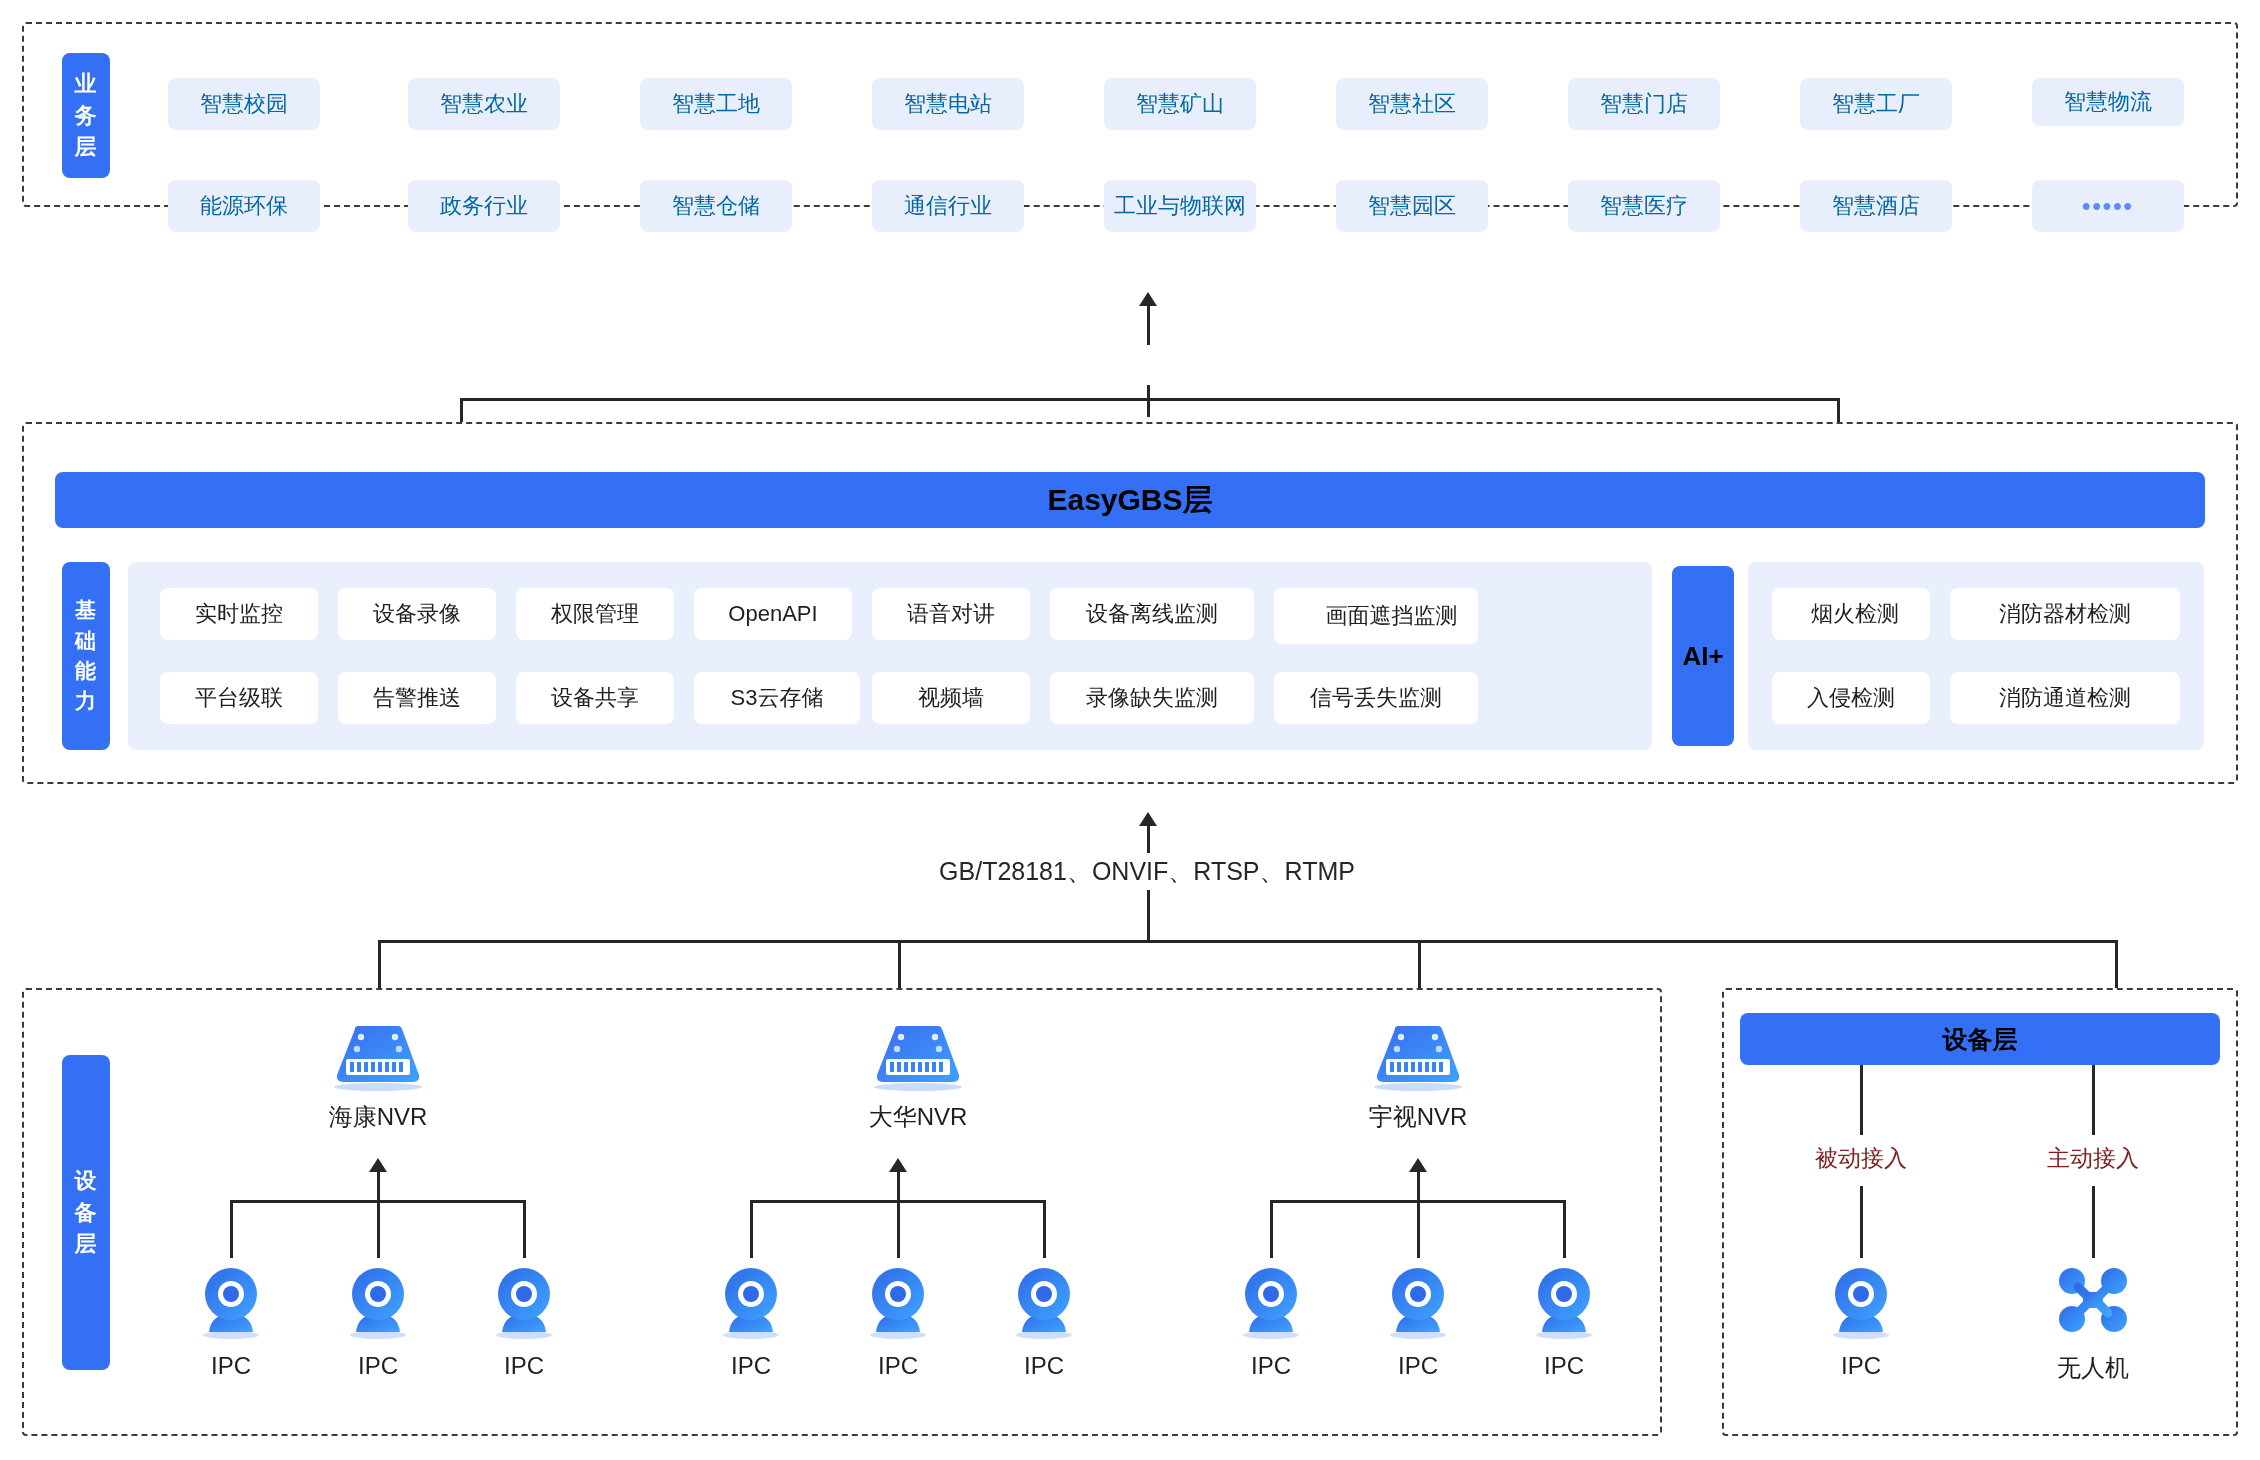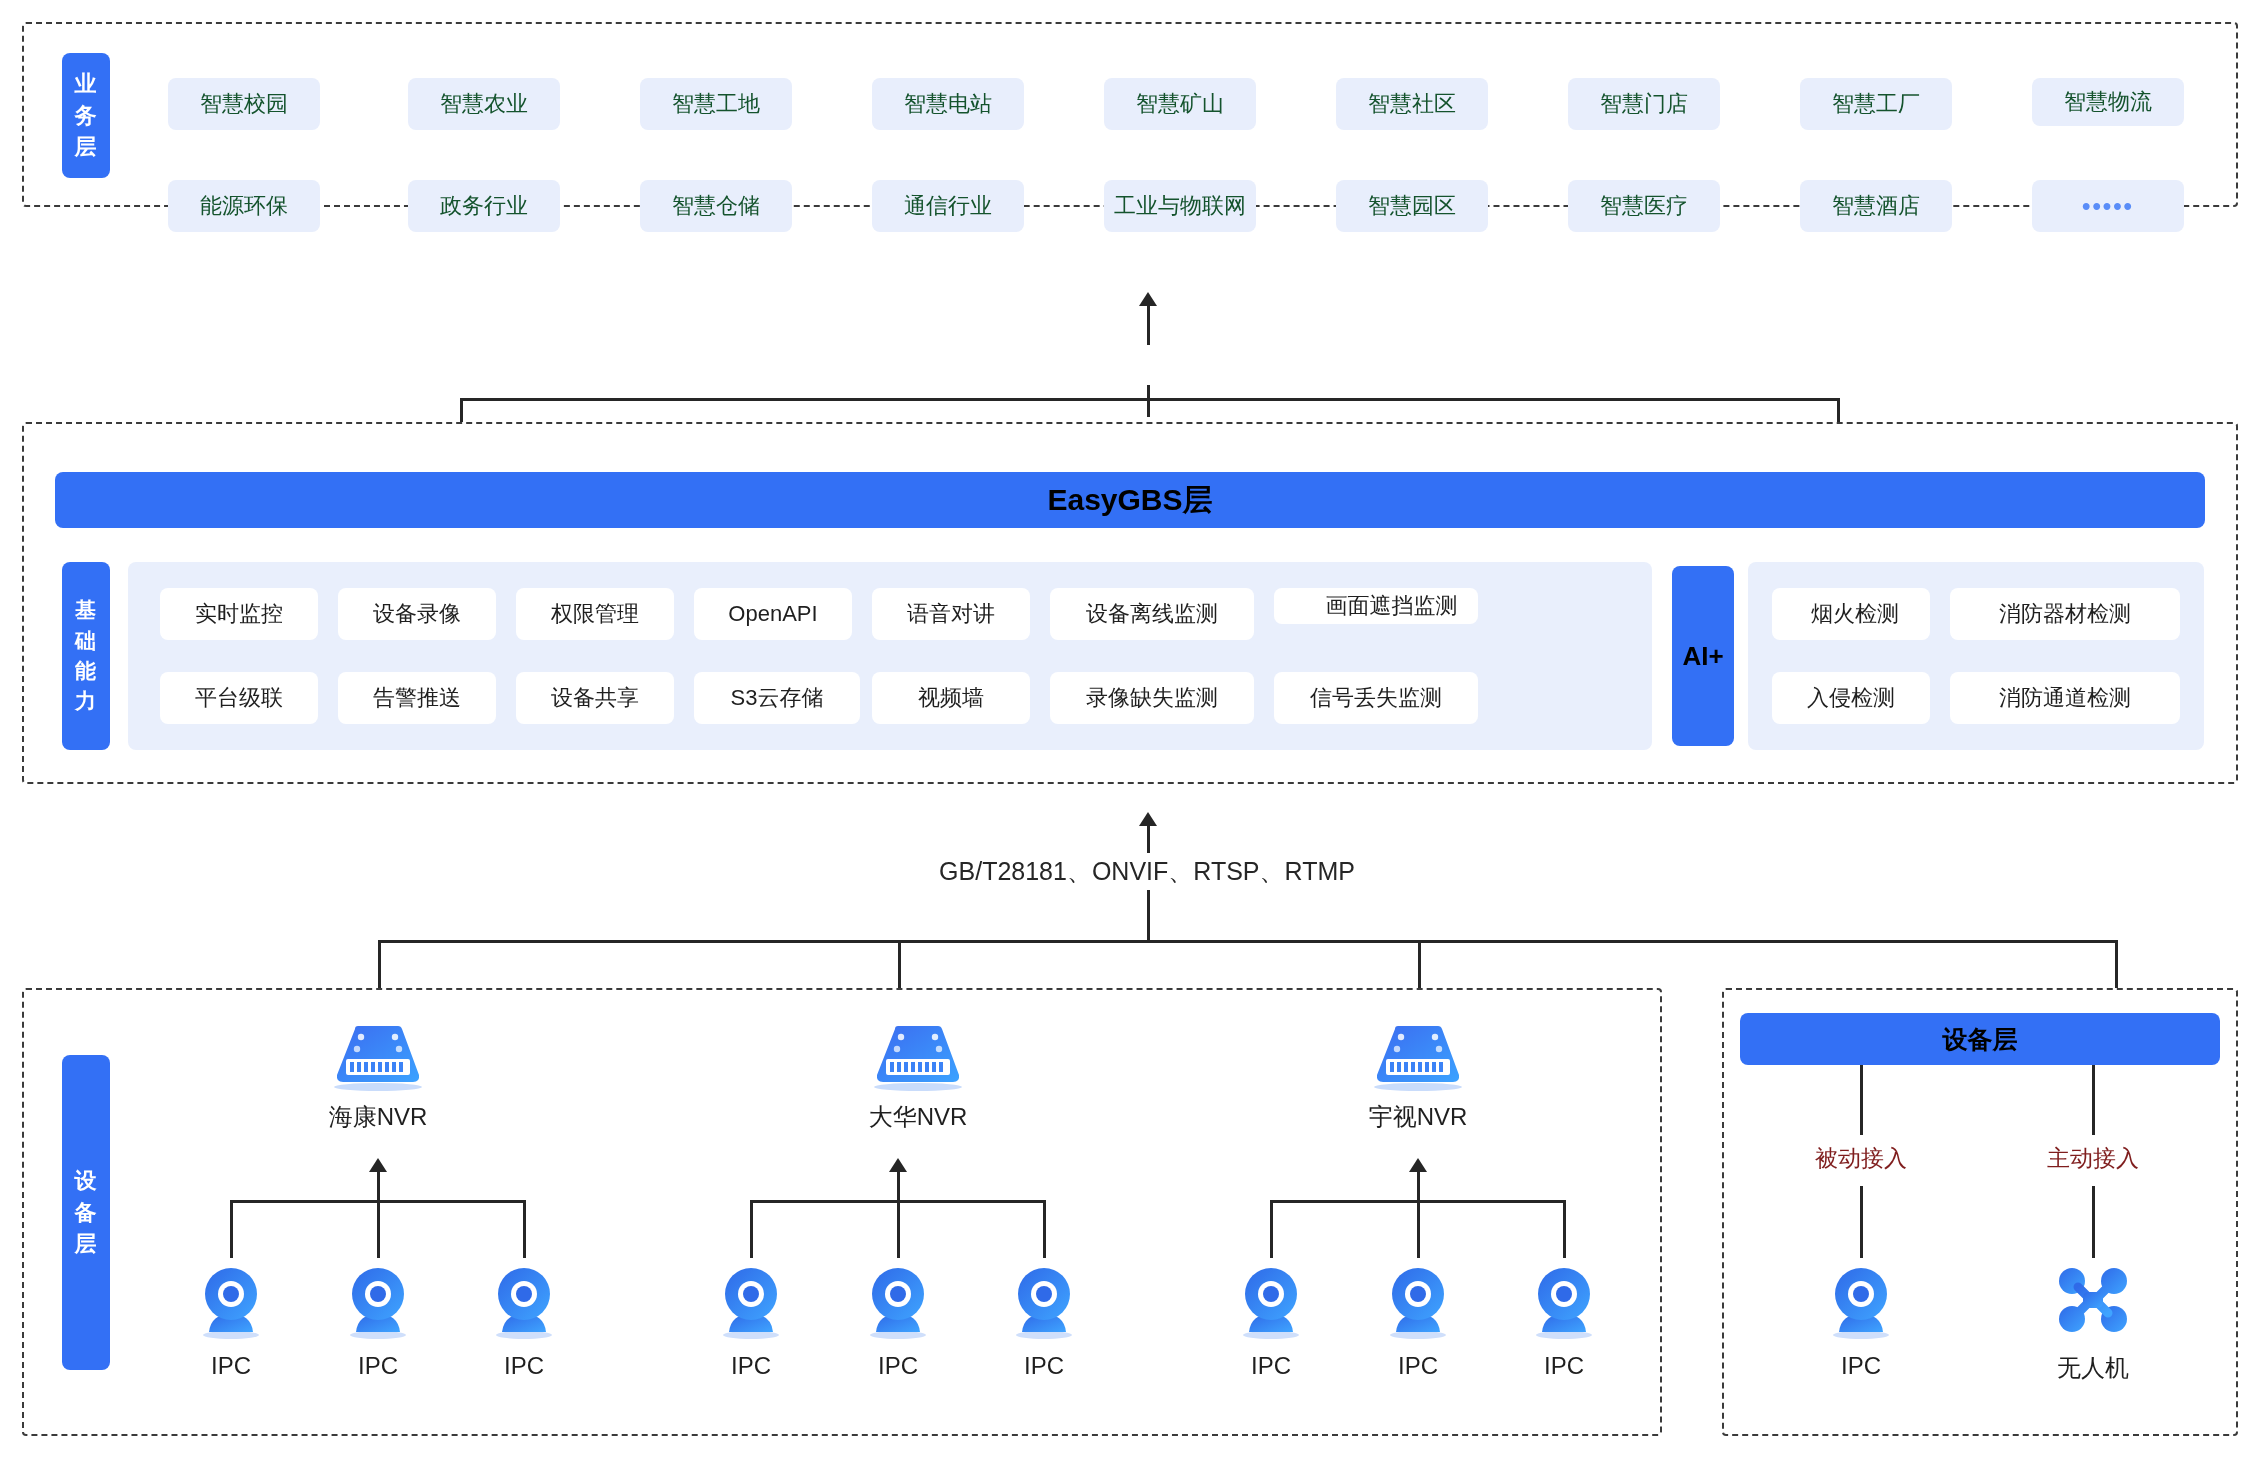--- a/index.html
+++ b/index.html
@@ -39,21 +39,21 @@
 
   
   .chip {
     position: absolute;
     background: #e8eefc;
     border-radius: 8px;
     display: flex;
     align-items: center;
     justify-content: center;
     font-size: 22px;
-    color: #14532d;
+    color: #0369a1;
     white-space: nowrap;
   }
   .chip.dots { color: #5a8df8; font-size: 24px; letter-spacing: 2px; font-weight: 700; }
 
   
   .wchip {
     position: absolute;
     background: #ffffff;
     border-radius: 8px;
     display: flex;
@@ -170,21 +170,21 @@
     </div>
 
   <div class="cap-panel" style="left:128px; top:562px; width:1524px; height:188px;"></div>
 
   <div class="wchip" style="left:160px; top:588px; width:158px; height:52px;">实时监控</div>
   <div class="wchip" style="left:338px; top:588px; width:158px; height:52px;">设备录像</div>
   <div class="wchip" style="left:516px; top:588px; width:158px; height:52px;">权限管理</div>
   <div class="wchip" style="left:694px; top:588px; width:158px; height:52px;">OpenAPI</div>
   <div class="wchip" style="left:872px; top:588px; width:158px; height:52px;">语音对讲</div>
   <div class="wchip" style="left:1050px; top:588px; width:204px; height:52px;">设备离线监测</div>
-  <div class="wchip" style="left:1274px; top:588px; width:204px; height:36px;padding-left:31px;">画面遮挡监测</div>
+  <div class="wchip" style="left:1274px; top:588px; width:204px; height:56px;padding-left:31px;">画面遮挡监测</div>
 
   <div class="wchip" style="left:160px; top:672px; width:158px; height:52px;">平台级联</div>
   <div class="wchip" style="left:338px; top:672px; width:158px; height:52px;">告警推送</div>
   <div class="wchip" style="left:516px; top:672px; width:158px; height:52px;">设备共享</div>
   <div class="wchip" style="left:694px; top:672px; width:166px; height:52px;">S3云存储</div>
   <div class="wchip" style="left:872px; top:672px; width:158px; height:52px;">视频墙</div>
   <div class="wchip" style="left:1050px; top:672px; width:204px; height:52px;">录像缺失监测</div>
   <div class="wchip" style="left:1274px; top:672px; width:204px; height:52px;">信号丢失监测</div>
 
   <div class="blue-bar" style="left:1672px; top:566px; width:62px; height:180px; font-size:26px;">AI+</div>

